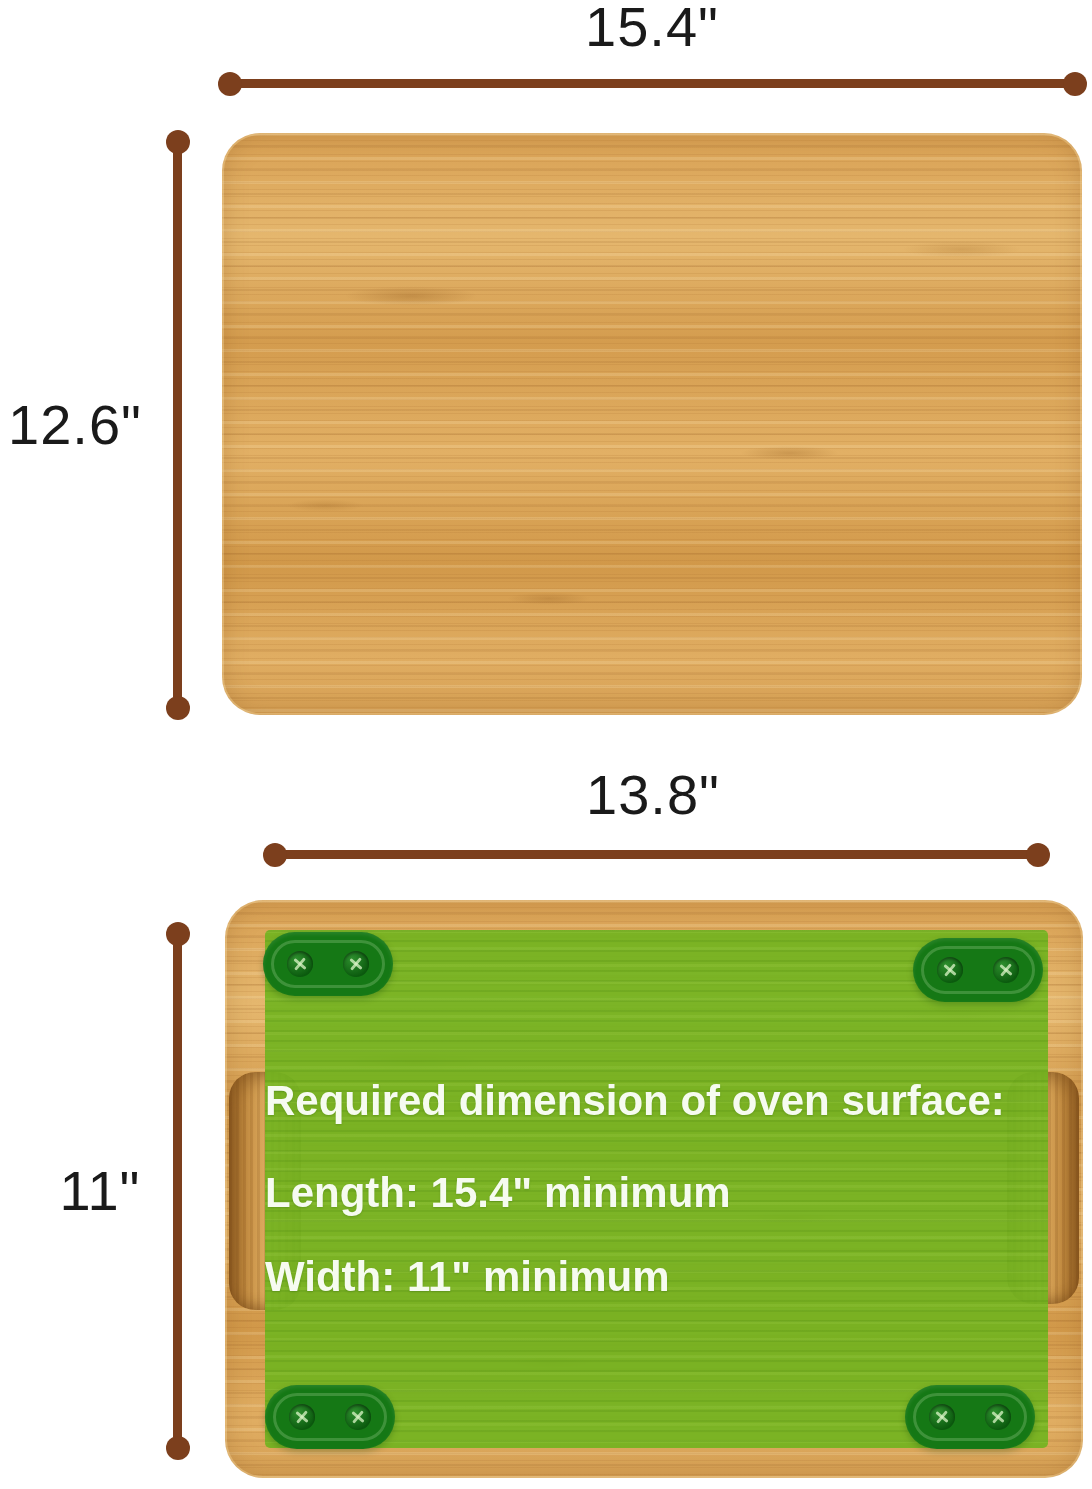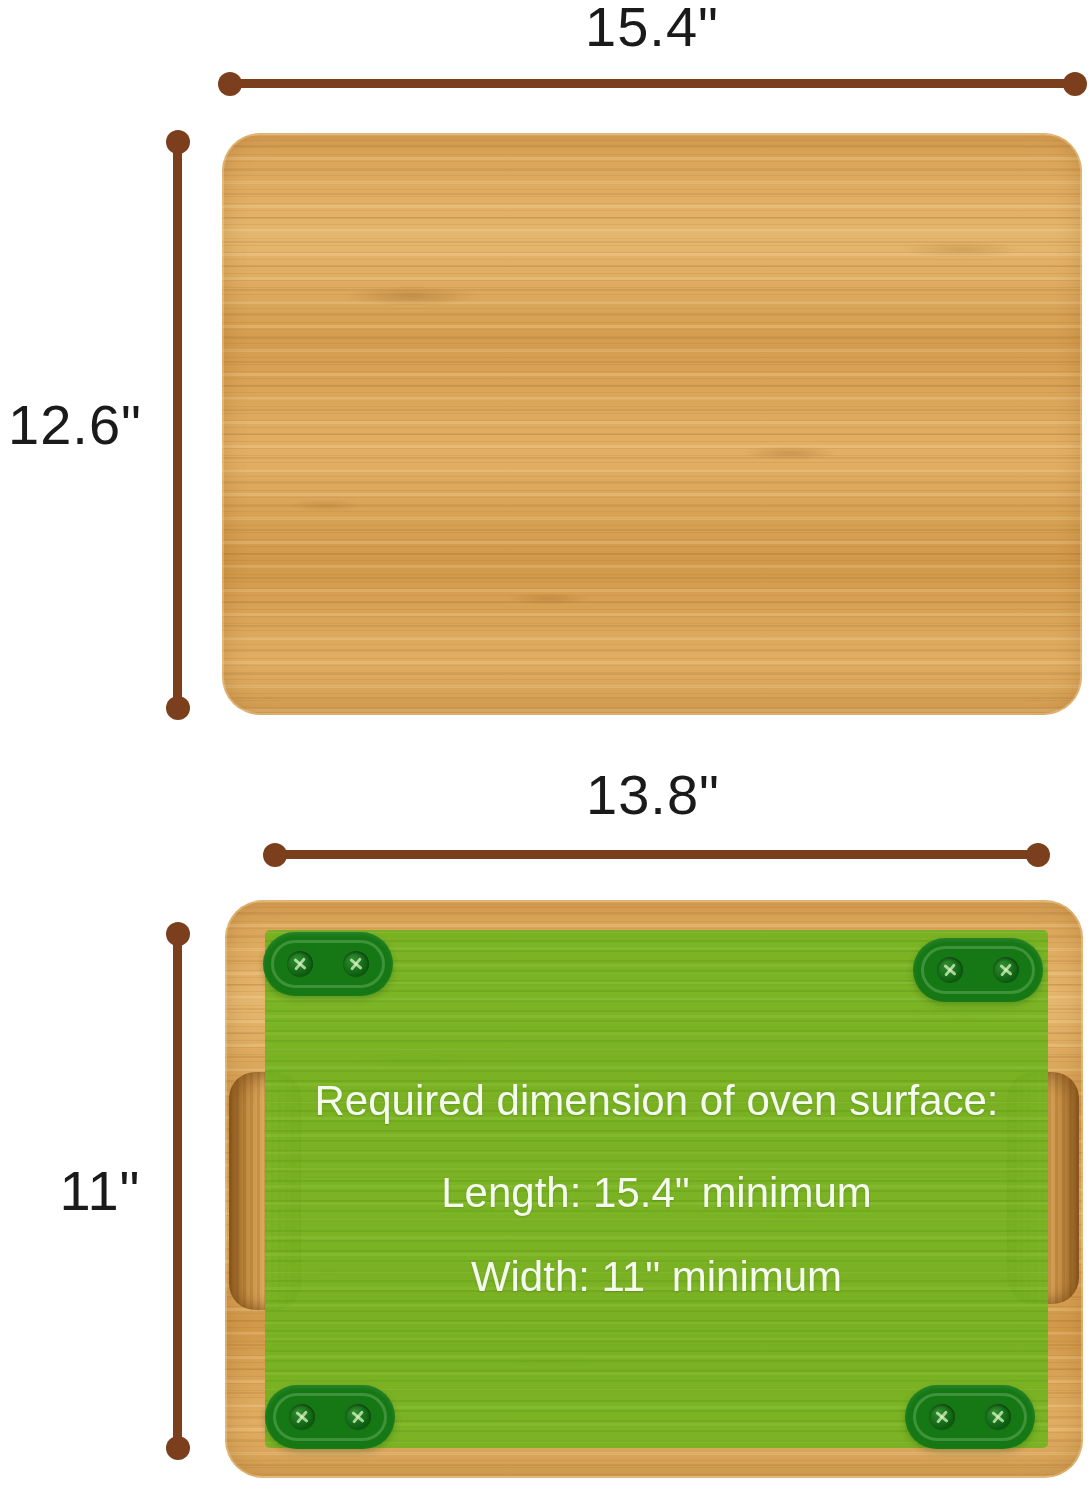--- a/index.html
+++ b/index.html
@@ -49,23 +49,24 @@
   .groove.right{right:4px;top:172px;height:232px;transform:scaleX(-1);}
   
   .overlay{
     position:absolute;left:40px;top:30px;width:783px;height:518px;border-radius:5px;z-index:2;
     background:
       repeating-linear-gradient(180deg, rgba(60,120,10,.15) 0 2px, rgba(0,0,0,0) 2px 10px),
       repeating-linear-gradient(180deg, rgba(205,240,120,.10) 0 3px, rgba(0,0,0,0) 3px 17px),
       rgba(112,180,30,.90);
   }
   .olabel{
-    position:absolute;left:0;width:100%;text-align:center;z-index:4;
+    position:absolute;left:0;width:100%;z-index:4;
     color:#f6fbf0;font-size:42px;line-height:62px;white-space:nowrap;
     text-shadow:0 1px 2px rgba(40,90,10,.25);
+    font-weight:bold;
   }
   .olabel.title{top:140px;}
   .olabel.len{top:232px;}
   .olabel.wid{top:316px;}
   
   .foot{
     position:absolute;width:130px;height:64px;border-radius:34px;background:#157815;z-index:3;
     box-shadow:0 3px 6px rgba(0,60,0,.25), inset 0 2px 4px rgba(255,255,255,.10);
   }
   .foot.tl{left:-2px;top:2px;}

